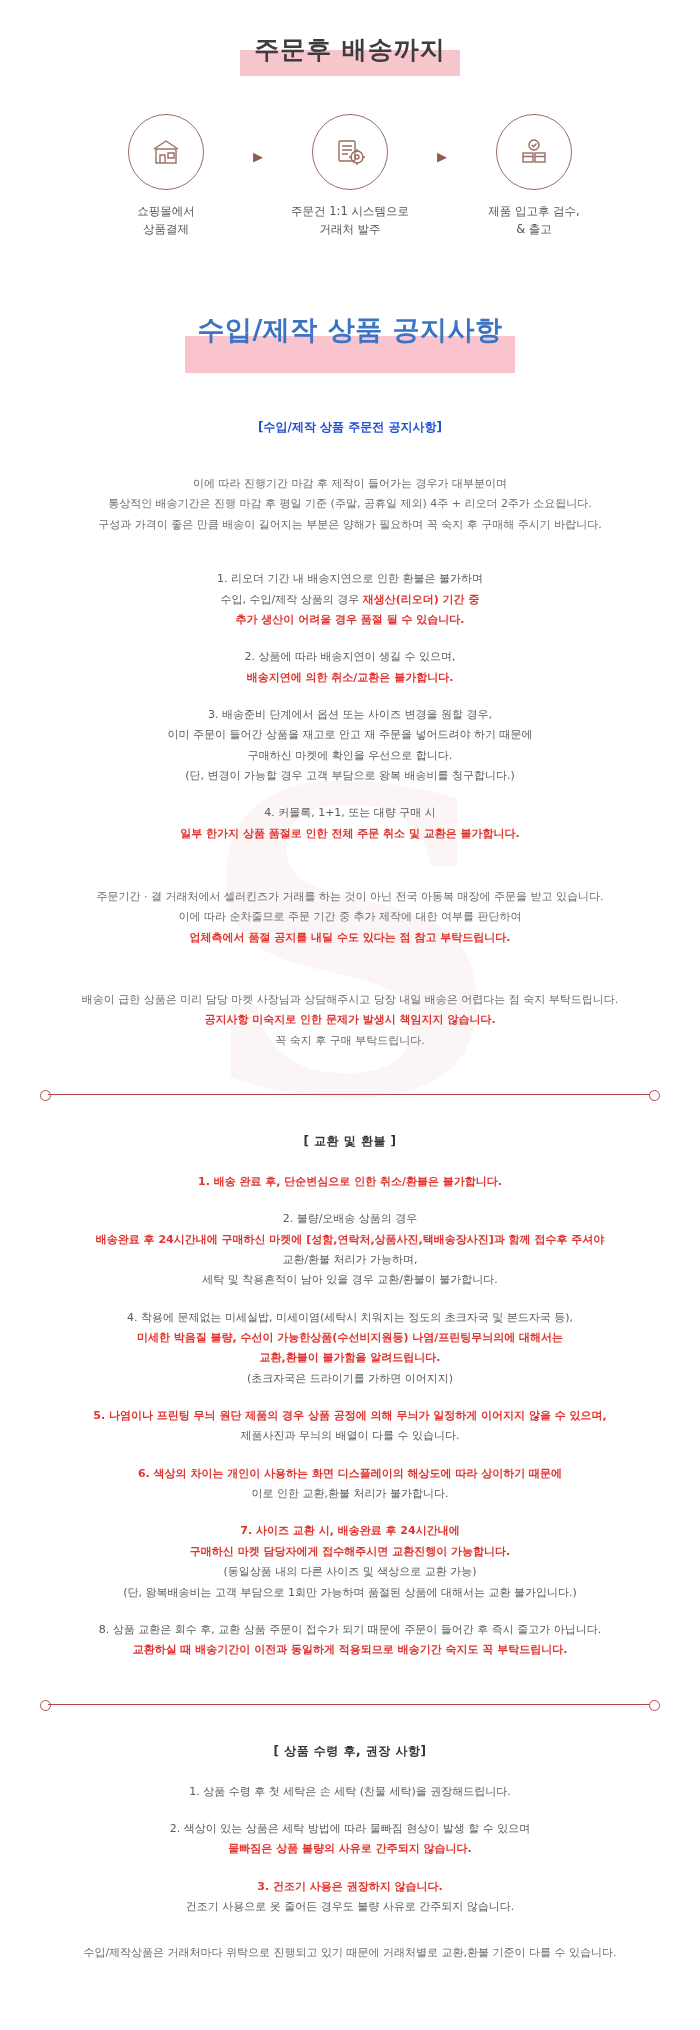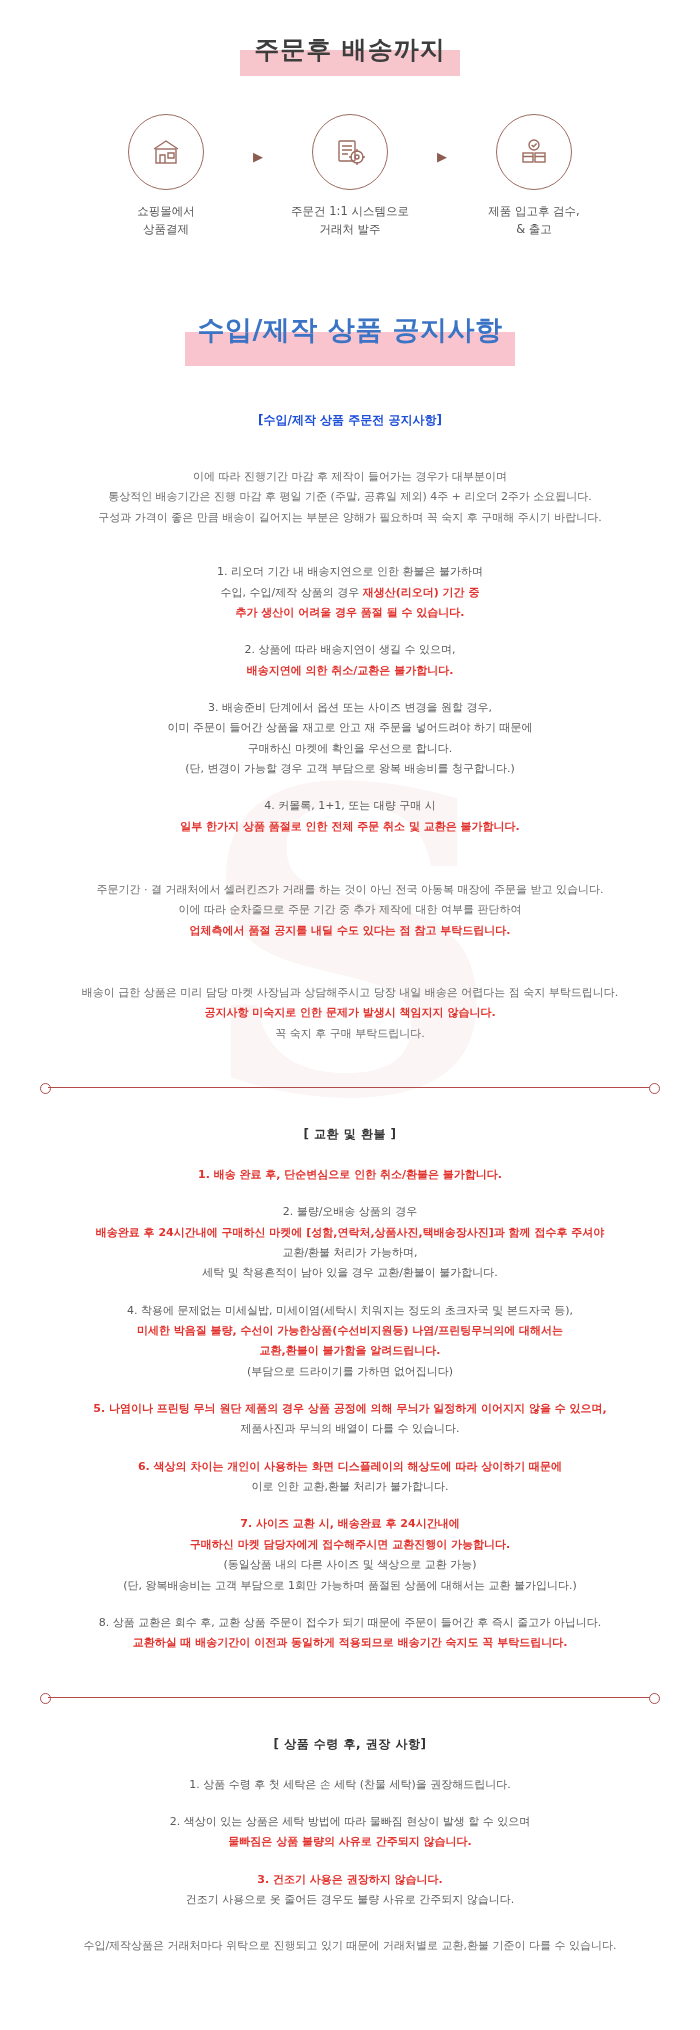--- a/index.html
+++ b/index.html
@@ -68,21 +68,21 @@
     font-size:13px;
   }
 
   
   .sec-head{text-align:center;margin-top:66px;}
   .sec-head .txt{
     display:inline-block;
     font-size:27px;font-weight:700;
     color:#3b74c4;
     letter-spacing:0.5px;
-    padding:1px 12px 13px;
+    padding:1px 12px 20px;
     background:linear-gradient(to bottom, rgba(255,255,255,0) 45%, #f9c4cd 45%, #f9c4cd 100%);
   }
 
   .block{padding:0 56px;text-align:center;}
   .b-title{
     font-size:12px;font-weight:700;color:#1d4ed8;
     margin-top:44px;margin-bottom:16px;
   }
   .para{margin-bottom:16px;font-size:11px;color:#6b6b6b;line-height:1.85;}
   .red{color:#e2342f;font-weight:700;}
@@ -245,21 +245,21 @@
         <span class="red">배송완료 후 24시간내에 구매하신 마켓에 [성함,연락처,상품사진,택배송장사진]과 함께 접수후 주셔야</span><br>
         <span>교환/환불 처리가 가능하며,</span><br>
         <span>세탁 및 착용흔적이 남아 있을 경우 교환/환불이 불가합니다.</span>
       </div>
 
 
       <div class="item">
         <span>4. 착용에 문제없는 미세실밥, 미세이염(세탁시 치워지는 정도의 초크자국 및 본드자국 등),</span><br>
         <span class="red">미세한 박음질 불량, 수선이 가능한상품(수선비지원등) 나염/프린팅무늬의에 대해서는</span><br>
         <span class="red">교환,환불이 불가함을 알려드립니다.</span><br>
-        <span>(부담으로 드라이기를 가하면 없어집니다)</span>
+        <span>(초크자국은 드라이기를 가하면 이어지지)</span>
       </div>
 
       <div class="item">
         <span class="red">5. 나염이나 프린팅 무늬 원단 제품의 경우 상품 공정에 의해 무늬가 일정하게 이어지지 않을 수 있으며,</span><br>
         <span>제품사진과 무늬의 배열이 다를 수 있습니다.</span>
       </div>
 
       <div class="item">
         <span class="red">6. 색상의 차이는 개인이 사용하는 화면 디스플레이의 해상도에 따라 상이하기 때문에</span><br>
         <span>이로 인한 교환,환불 처리가 불가합니다.</span>

